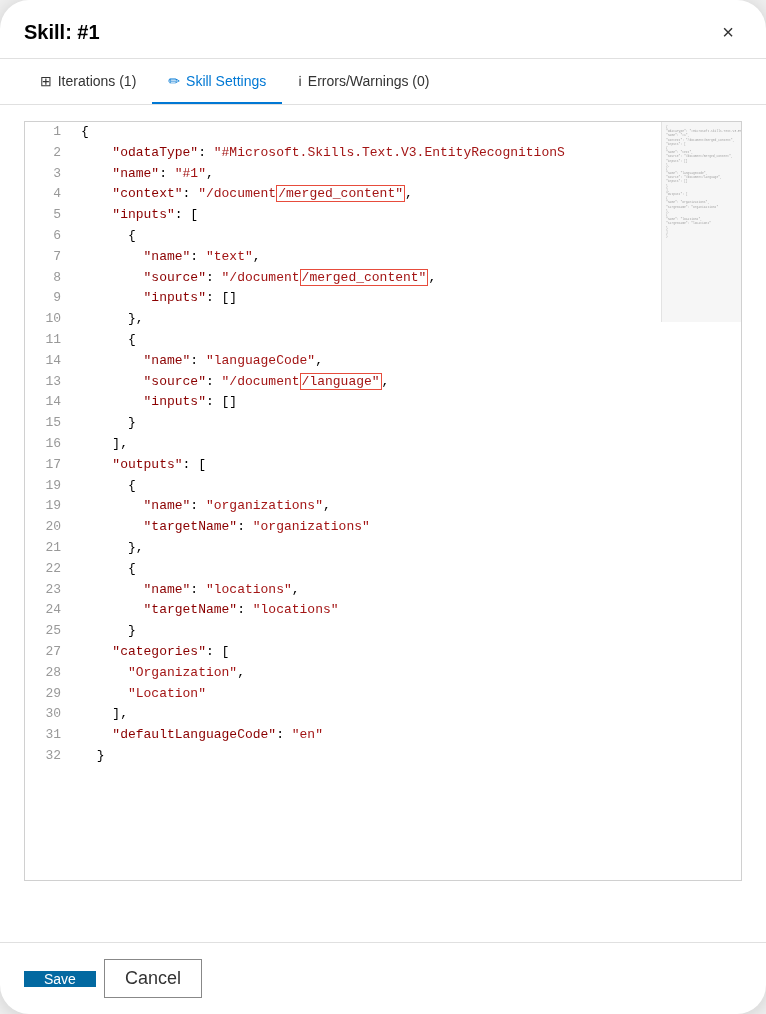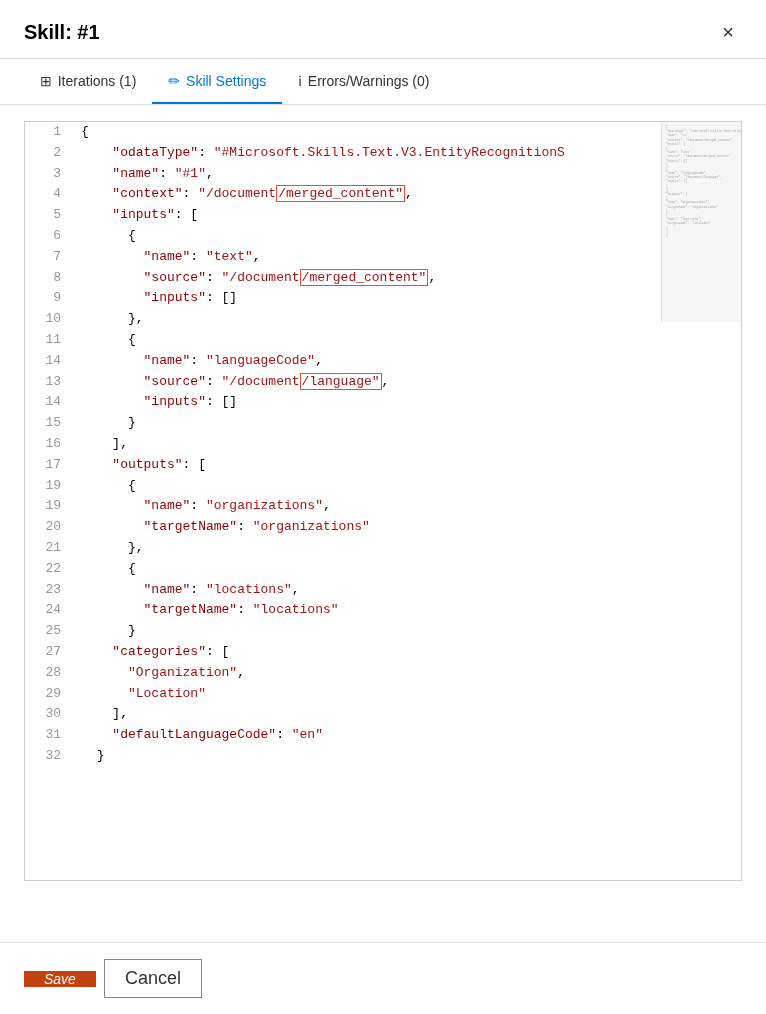--- a/index.html
+++ b/index.html
@@ -12,20 +12,21 @@
       min-height: 100vh;
     }
     .dialog {
       background: #ffffff;
       width: 766px;
       min-height: 1014px;
       position: relative;
       box-shadow: 0 2px 20px rgba(0,0,0,0.15);
       display: flex;
       flex-direction: column;
+      border-radius: 29px;
     }
     .dialog-header {
       display: flex;
       justify-content: space-between;
       align-items: center;
       padding: 18px 24px 12px 24px;
       border-bottom: 1px solid #e0e0e0;
     }
     .dialog-title {
       font-size: 20px;
@@ -130,28 +131,27 @@
       overflow: hidden;
     }
     .footer {
       padding: 16px 24px;
       border-top: 1px solid #e0e0e0;
       display: flex;
       gap: 8px;
       align-items: center;
     }
     .btn-save {
-      background: #c2410c;
+      background: #0369a1;
       color: #fff;
       border: none;
       padding: 0 20px;
       font-size: 14px;
       cursor: pointer;
       font-family: inherit;
-      font-style: italic;
     }
     .btn-cancel {
       background: #fff;
       color: #333;
       border: 1px solid #888;
       padding: 8px 20px;
       font-size: 18px;
       cursor: pointer;
       font-family: inherit;
     }

